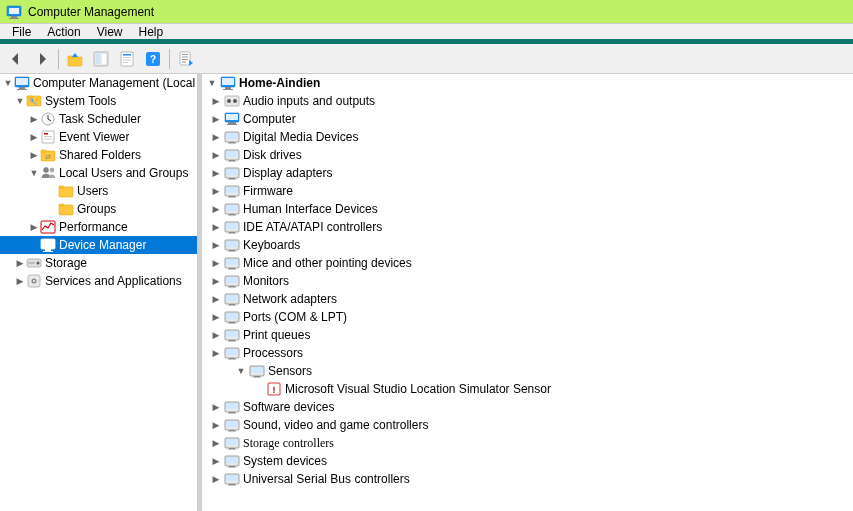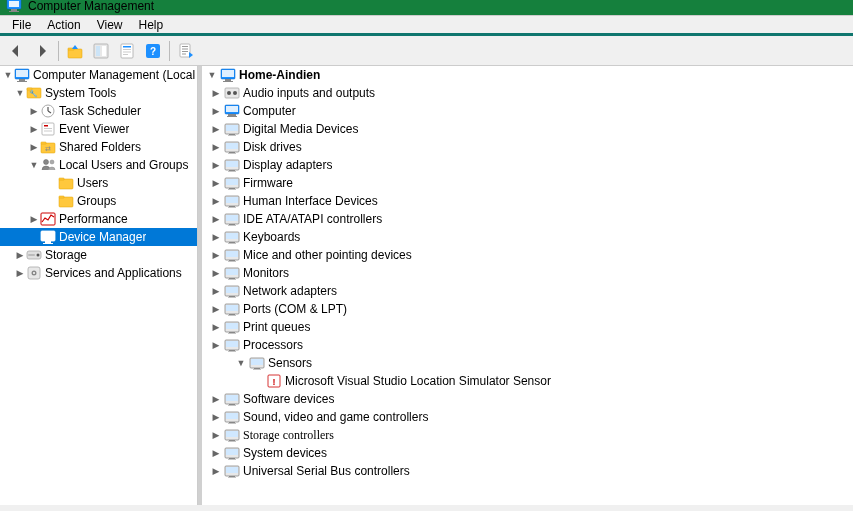--- a/index.html
+++ b/index.html
@@ -8,24 +8,24 @@
       font-size: 12px;
       background: #f0f0f0;
       color: #000;
       width: 853px;
       height: 511px;
       overflow: hidden;
     }
 
     
     .title-bar {
-      background: #15803d;
-      height: 16px;
-      display: flex;
-      align-items: flex-end;
+      background: #bef264;
+      height: 24px;
+      display: flex;
+      align-items: center;
       padding: 2px 6px;
       border-bottom: 1px solid #ccc;
     }
     .title-bar-icon {
       width: 16px;
       height: 16px;
       margin-right: 6px;
       display: flex;
       align-items: center;
       justify-content: center;
@@ -35,21 +35,21 @@
       font-weight: normal;
     }
 
     
     .menu-bar {
       background: #f0f0f0;
       height: 20px;
       display: flex;
       align-items: center;
       padding: 0 4px;
-      border-bottom: 3px solid #0f766e;
+      border-bottom: 5px solid #0f766e;
     }
     .menu-item {
       padding: 2px 8px;
       cursor: pointer;
       font-size: 12px;
     }
 
     
     .toolbar {
       background: #f0f0f0;

